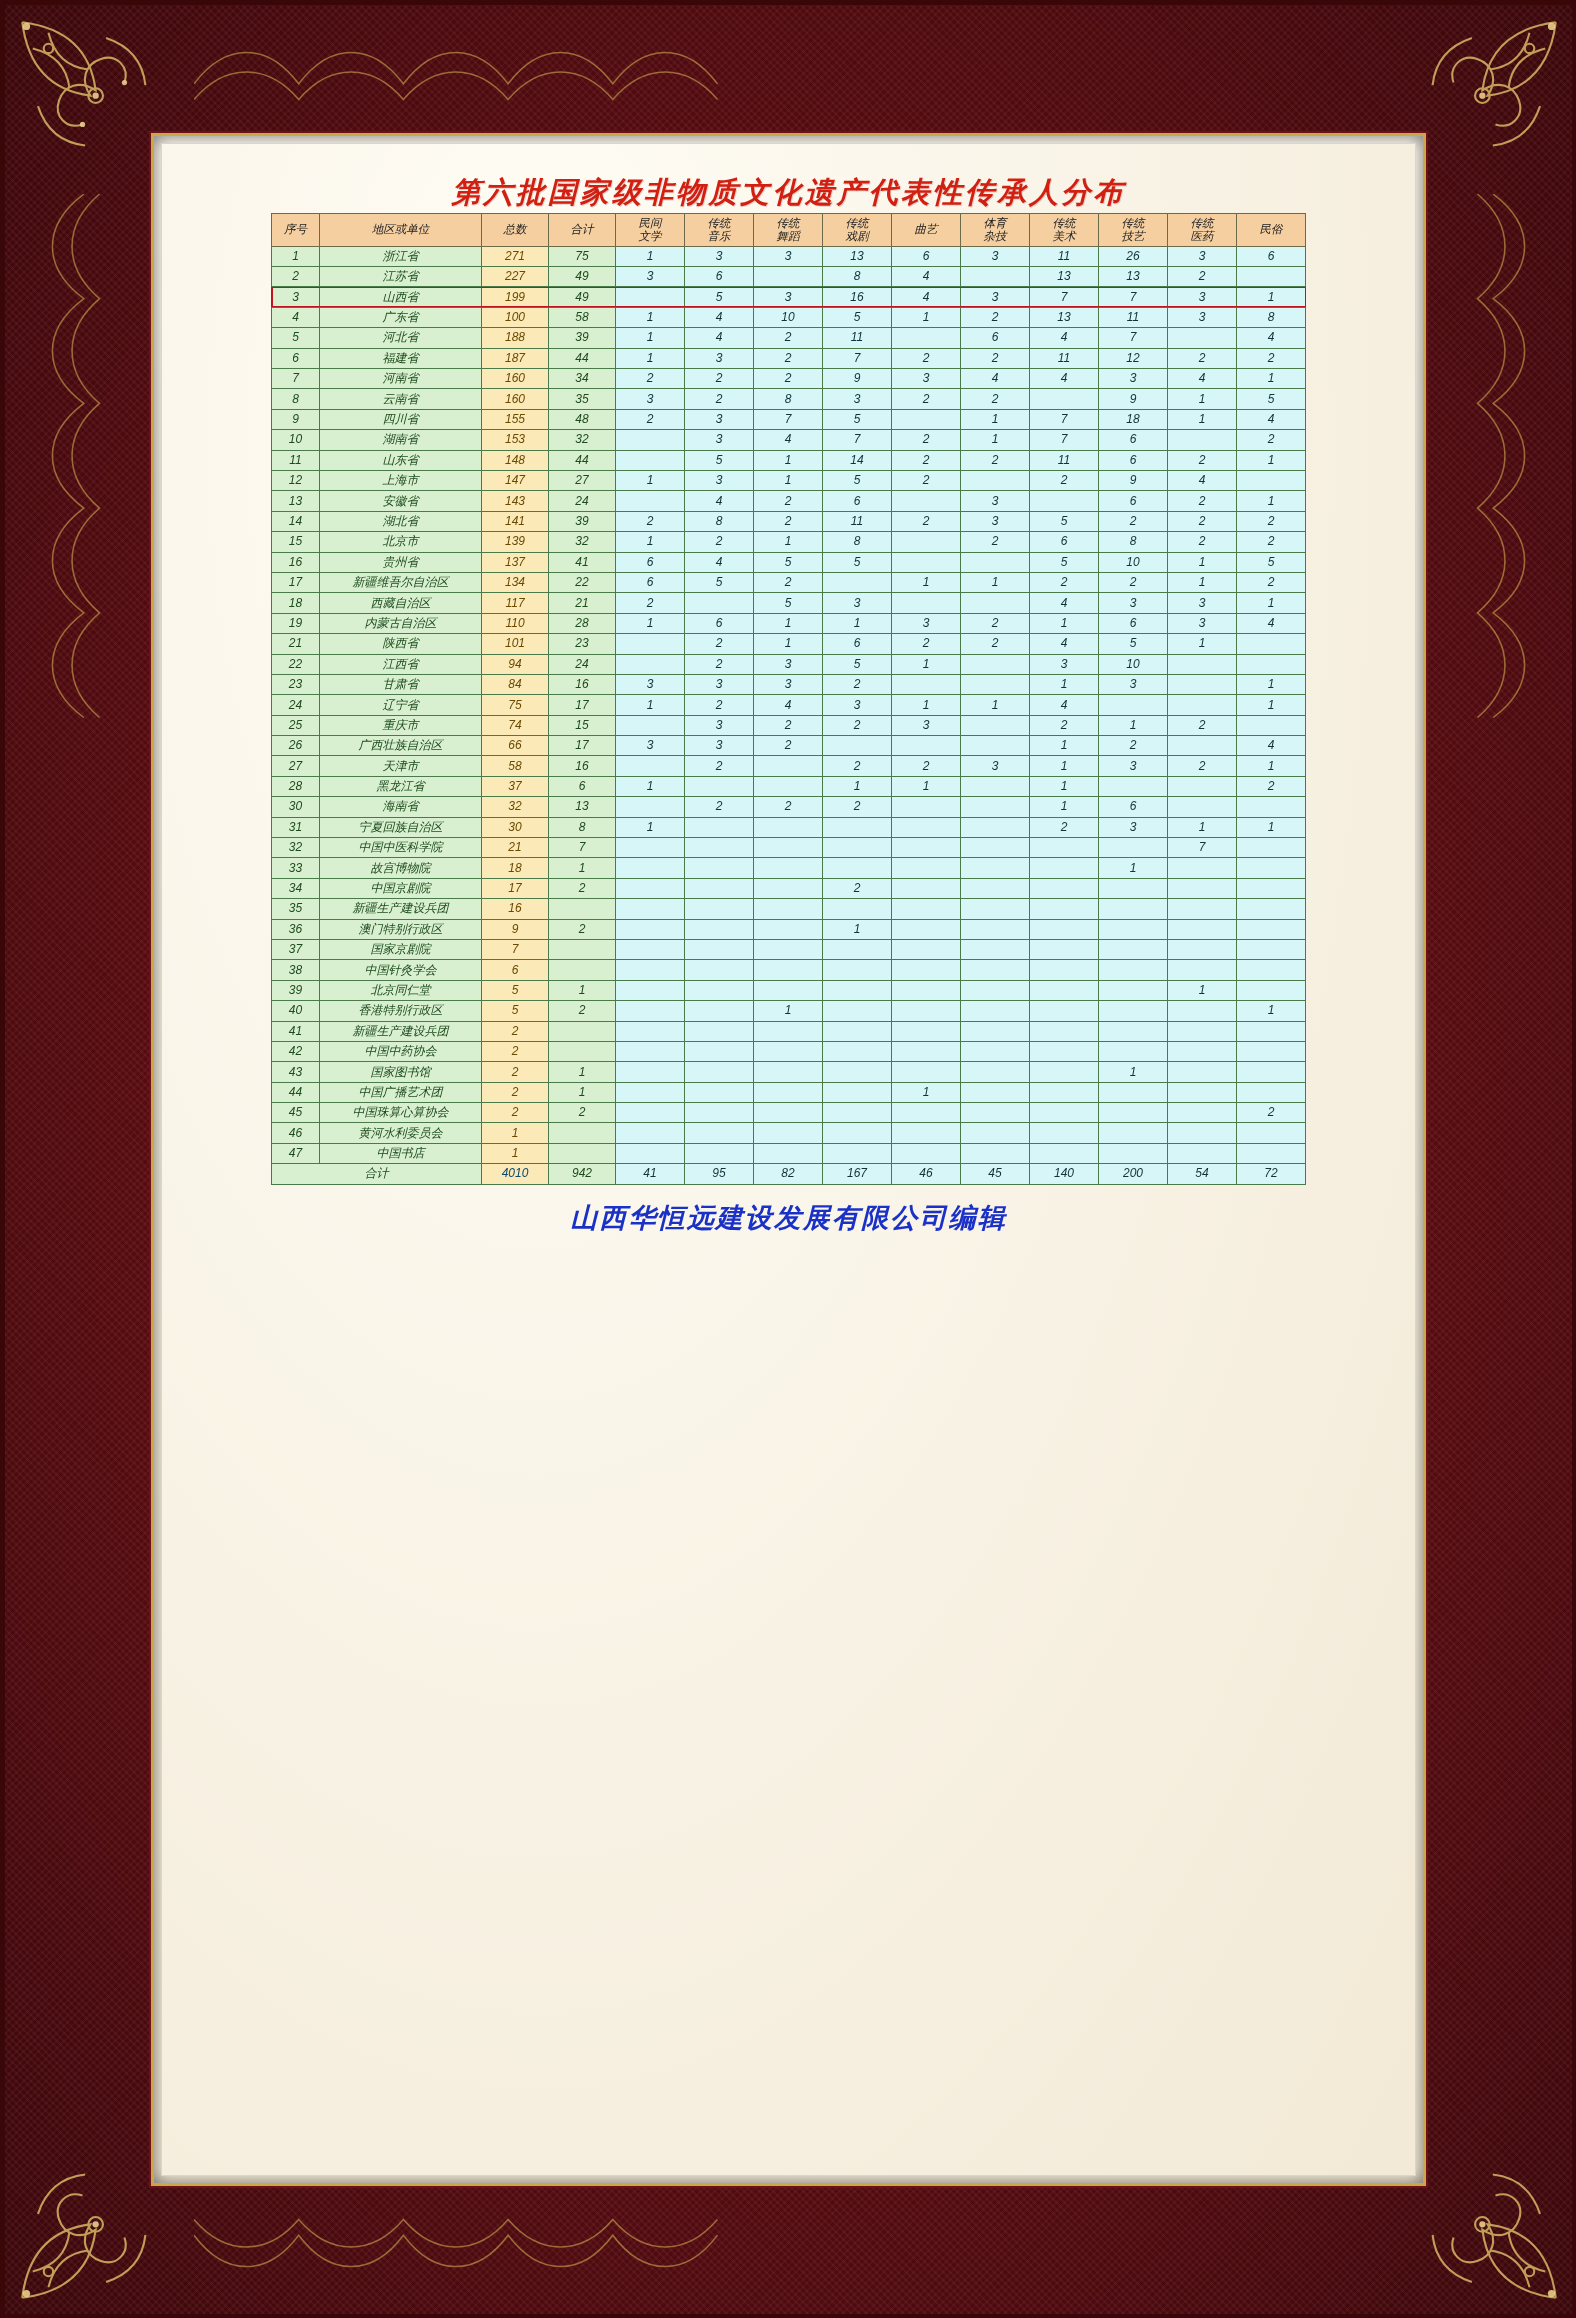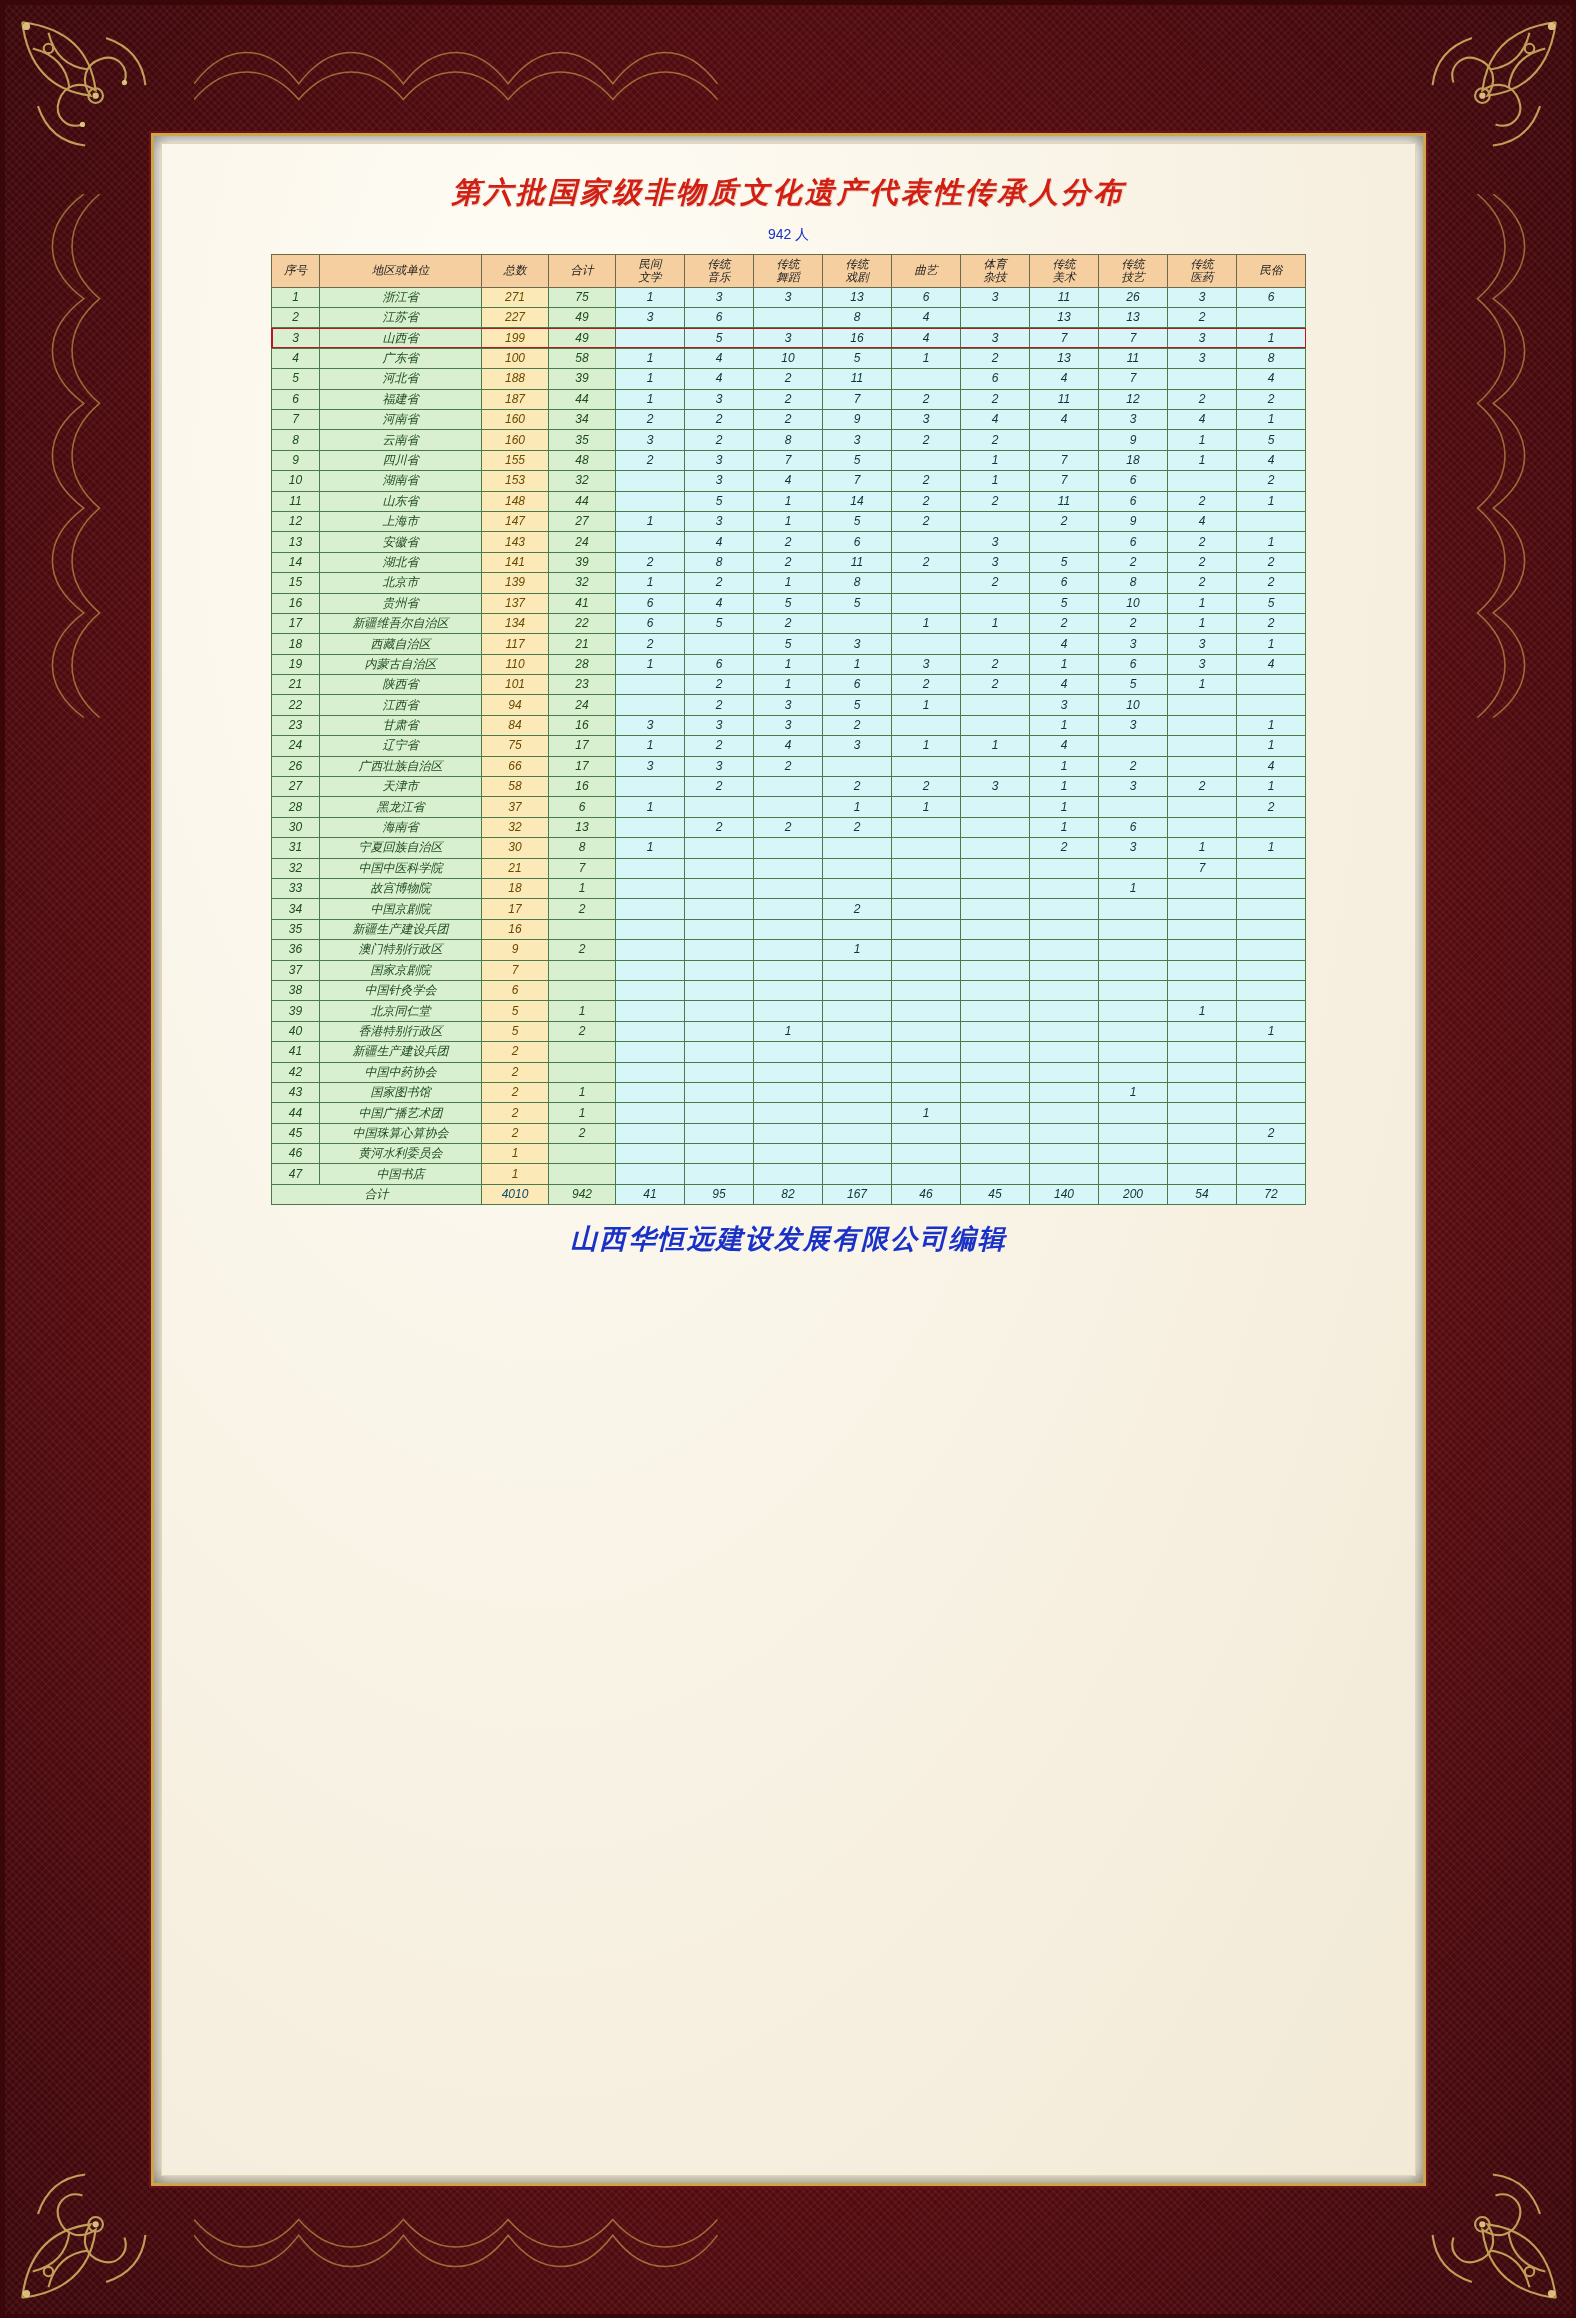--- a/index.html
+++ b/index.html
@@ -249,21 +249,20 @@
     <g fill="none" stroke="#cfa94f" stroke-width="3" opacity="0.6">
       <path d="M50 0 C 130 60, 130 140, 50 200 C 130 260, 130 340, 50 400 C 130 460, 130 540, 50 600 C 130 660, 130 740, 50 800 C 130 860, 130 940, 50 1000"></path>
       <path d="M20 0 C 90 60, 90 140, 20 200 C 90 260, 90 340, 20 400 C 90 460, 90 540, 20 600 C 90 660, 90 740, 20 800 C 90 860, 90 940, 20 1000"></path>
     </g>
   </svg>
 
   <div class="inner-frame">
     <div class="paper">
 
       <h1 class="title">第六批国家级非物质文化遗产代表性传承人分布</h1>
-      <div class="subtitle">942 人</div>
 
       <table class="grid">
         <colgroup>
           <col class="c-idx">
             <col class="c-name">
             <col class="c-total">
             <col class="c-sum">
           <col class="c-cat">
             <col class="c-cat">
             <col class="c-cat">
@@ -692,20 +691,36 @@
               <td class="cat">4</td>
               <td class="cat">3</td>
               <td class="cat">1</td>
               <td class="cat">1</td>
               <td class="cat">4</td>
               <td class="cat"></td>
               <td class="cat"></td>
               <td class="cat last-cell">1</td>
             </tr>
             <tr>
+              <td class="idx first-cell">25</td>
+              <td class="name">重庆市</td>
+              <td class="total">74</td>
+              <td class="sum">15</td>
+              <td class="cat"></td>
+              <td class="cat">3</td>
+              <td class="cat">2</td>
+              <td class="cat">2</td>
+              <td class="cat">3</td>
+              <td class="cat"></td>
+              <td class="cat">2</td>
+              <td class="cat">1</td>
+              <td class="cat">2</td>
+              <td class="cat last-cell"></td>
+            </tr>
+            <tr>
               <td class="idx first-cell">26</td>
               <td class="name">广西壮族自治区</td>
               <td class="total">66</td>
               <td class="sum">17</td>
               <td class="cat">3</td>
               <td class="cat">3</td>
               <td class="cat">2</td>
               <td class="cat"></td>
               <td class="cat"></td>
               <td class="cat"></td>

